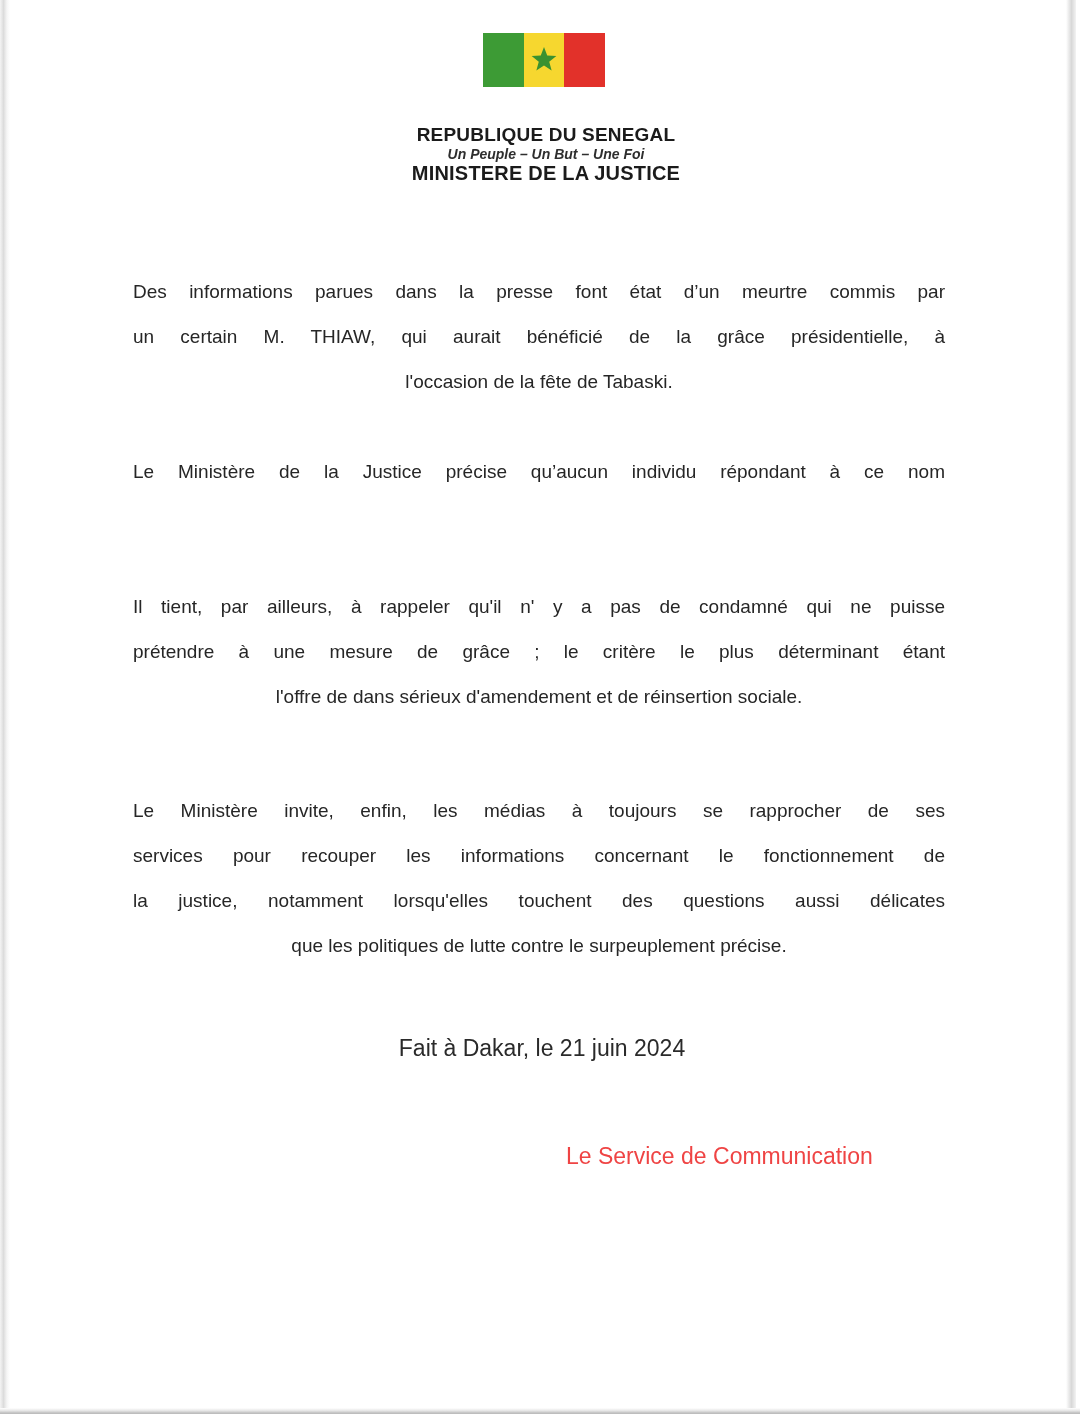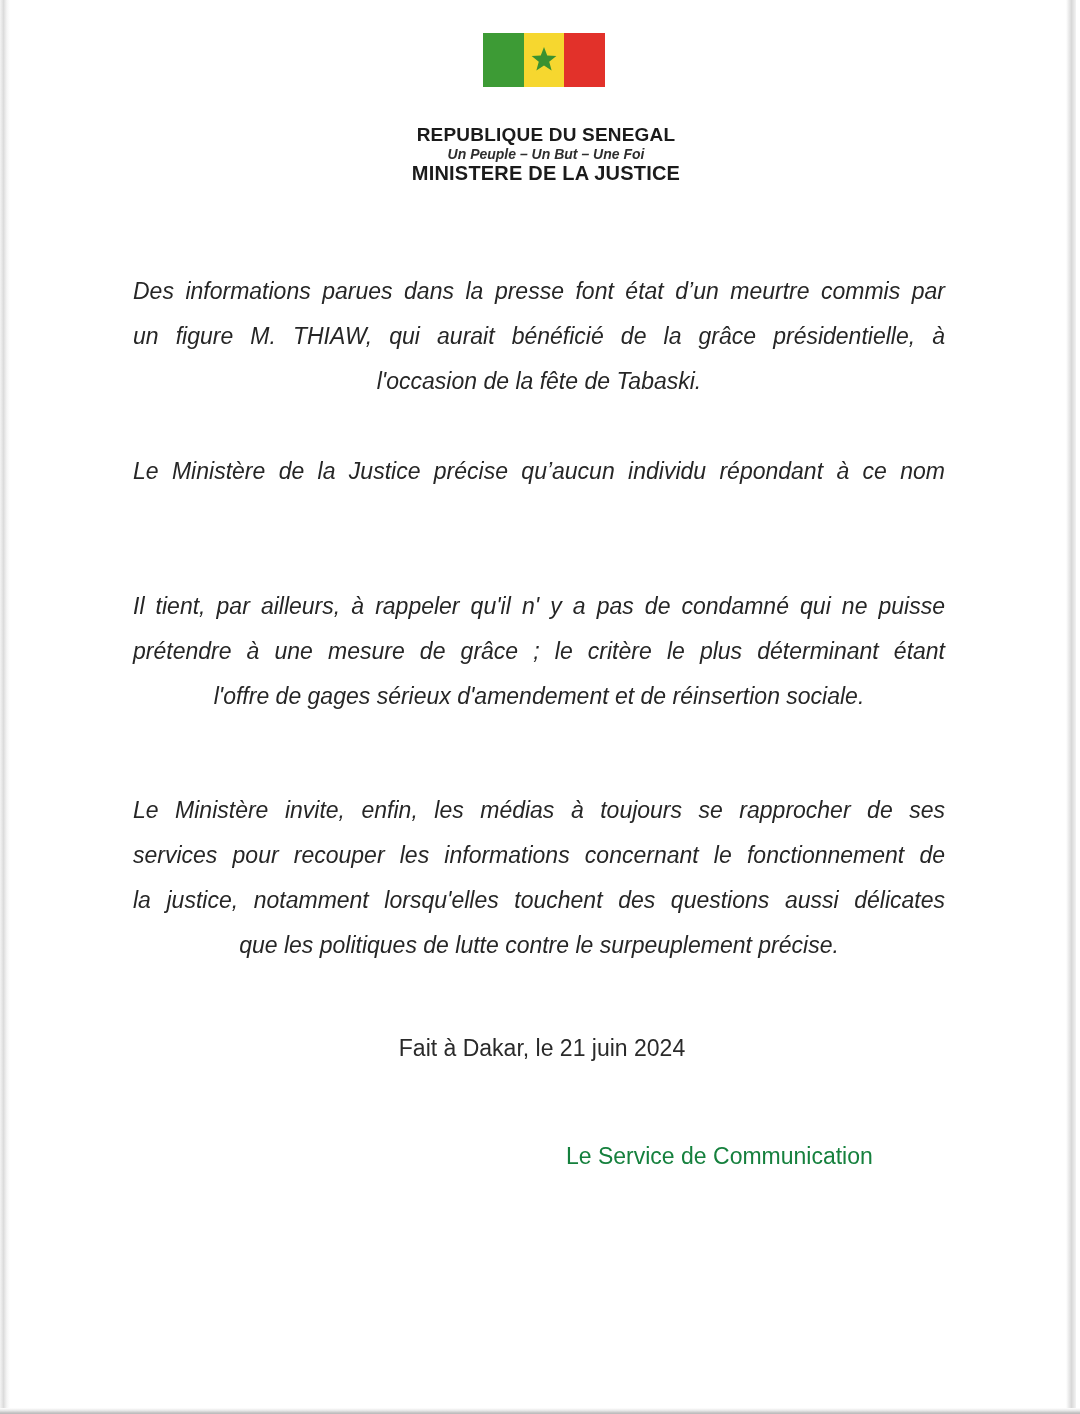--- a/index.html
+++ b/index.html
@@ -45,36 +45,36 @@
     position: absolute; left: 6px; width: 1080px;
     text-align: center; color: #1b1b1b;
   }
   .hdr-republic  { top: 124px; font-size: 19px; font-weight: bold; letter-spacing: 0.2px; line-height: 22px; }
   .hdr-motto     { top: 146px; font-size: 14px; font-weight: bold; font-style: italic; color: #2e2e2e; line-height: 17px; }
   .hdr-ministry  { top: 161px; font-size: 20px; font-weight: bold; letter-spacing: 0.2px; line-height: 24px; }
 
   
   .para {
     position: absolute; left: 133px; width: 812px;
-    font-size: 23px; line-height: 45px; color: #262626; font-style: italic;
+    font-size: 19px; line-height: 45px; color: #262626;
   }
   .para-0 { top: 269px; }
   .para-1 { top: 449px; }
   .para-2 { top: 584px; }
   .para-3 { top: 788px; }
   .line { text-align: center; white-space: normal; }
   .line.jfull { text-align: justify; text-align-last: justify; }
 
   .dateline {
     position: absolute; left: 0; top: 1026px; width: 1084px;
     text-align: center; font-size: 23px; line-height: 45px; color: #2a2a2a;
   }
   .signature {
     position: absolute; left: 566px; top: 1139px;
-    font-size: 23px; line-height: 35px; color: #15803d; text-align: left;
+    font-size: 23px; line-height: 35px; color: #ef4444; text-align: left;
   }
 </style>
 </head>
 <body>
 
 <div class="page">
 
   <div class="edge-left"></div>
   <div class="edge-right"></div>
   <div class="edge-bottom"></div>
@@ -88,30 +88,30 @@
     </div>
     <div class="stripe" style="background: rgb(226, 49, 42);"></div>
   </div>
 
   <div class="hdr hdr-republic">REPUBLIQUE DU SENEGAL</div>
   <div class="hdr hdr-motto">Un Peuple – Un But – Une Foi</div>
   <div class="hdr hdr-ministry">MINISTERE DE LA JUSTICE</div>
 
   <div class="para para-0">
       <div class="line jfull">Des informations parues dans la presse font état d’un meurtre commis par</div>
-      <div class="line jfull">un figure M. THIAW, qui aurait bénéficié de la grâce présidentielle, à</div>
+      <div class="line jfull">un certain M. THIAW, qui aurait bénéficié de la grâce présidentielle, à</div>
       <div class="line">l'occasion de la fête de Tabaski.</div>
     </div>
   <div class="para para-1">
       <div class="line jfull">Le Ministère de la Justice précise qu’aucun individu répondant à ce nom</div>
     </div>
   <div class="para para-2">
       <div class="line jfull">Il tient, par ailleurs, à rappeler qu'il n' y a pas de condamné qui ne puisse</div>
       <div class="line jfull">prétendre à une mesure de grâce ; le critère le plus déterminant étant</div>
-      <div class="line">l'offre de gages sérieux d'amendement et de réinsertion sociale.</div>
+      <div class="line">l'offre de dans sérieux d'amendement et de réinsertion sociale.</div>
     </div>
   <div class="para para-3">
       <div class="line jfull">Le Ministère invite, enfin, les médias à toujours se rapprocher de ses</div>
       <div class="line jfull">services pour recouper les informations concernant le fonctionnement de</div>
       <div class="line jfull">la justice, notamment lorsqu'elles touchent des questions aussi délicates</div>
       <div class="line">que les politiques de lutte contre le surpeuplement précise.</div>
     </div>
 
   <div class="dateline">Fait à Dakar, le 21 juin 2024</div>
 

